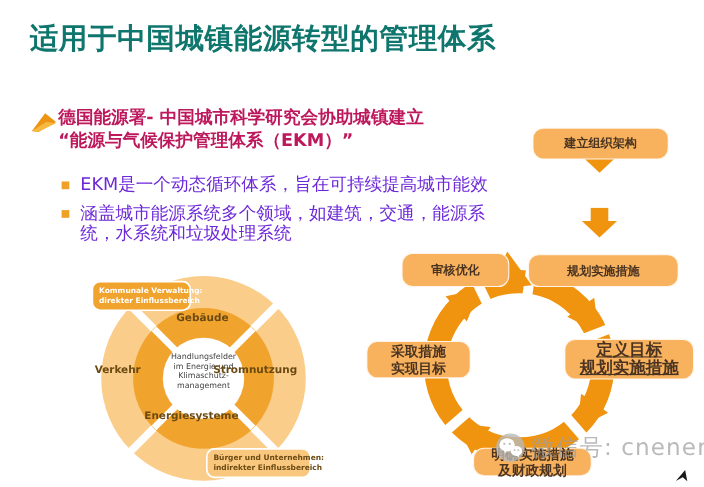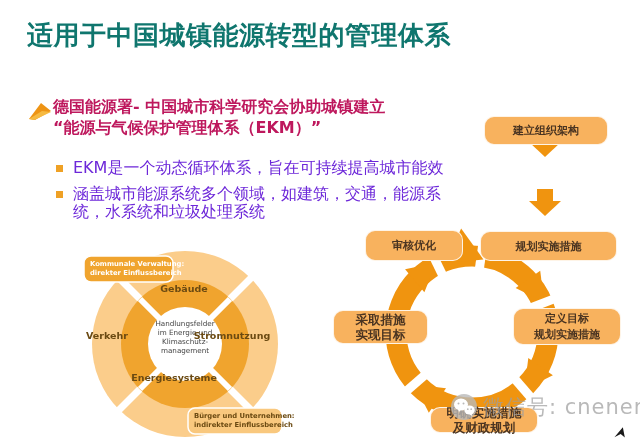--- a/index.html
+++ b/index.html
@@ -27,21 +27,21 @@
     border-radius:10px;color:#4a3421;font-weight:bold;text-align:center;
     display:flex;flex-direction:column;justify-content:center;align-items:center;
   }
   .one-line{font-size:11px;margin-top:15px;}
   .two-line{font-size:12.5px;line-height:15.5px;}
   .box-build{left:484px;top:101px;width:124px;height:29px;}
   .box-vision{left:482px;top:158px;width:129px;height:30px;}
   .box-analysis{left:480px;top:216px;width:137px;height:30px;}
   .box-audit{left:365px;top:215px;width:98px;height:31px;}
   .box-act{left:333px;top:310px;width:95px;height:34px;}
-  .box-define{left:513px;top:308px;width:108px;height:37px;font-size:11px;}
+  .box-define{left:513px;top:308px;width:118px;height:37px;font-size:15px;text-decoration:underline;}
   .box-clarify{left:430px;top:407px;width:108px;height:26px;}
   .watermark{
     position:absolute;left:449px;top:392px;z-index:4;display:flex;align-items:center;
   }
   .wm-text{font-size:21px;color:rgba(158,158,158,.72);letter-spacing:1px;white-space:nowrap;}
   .cursor{position:absolute;left:613px;top:425px;z-index:4;}
 </style>
 </head>
 <body>
 

